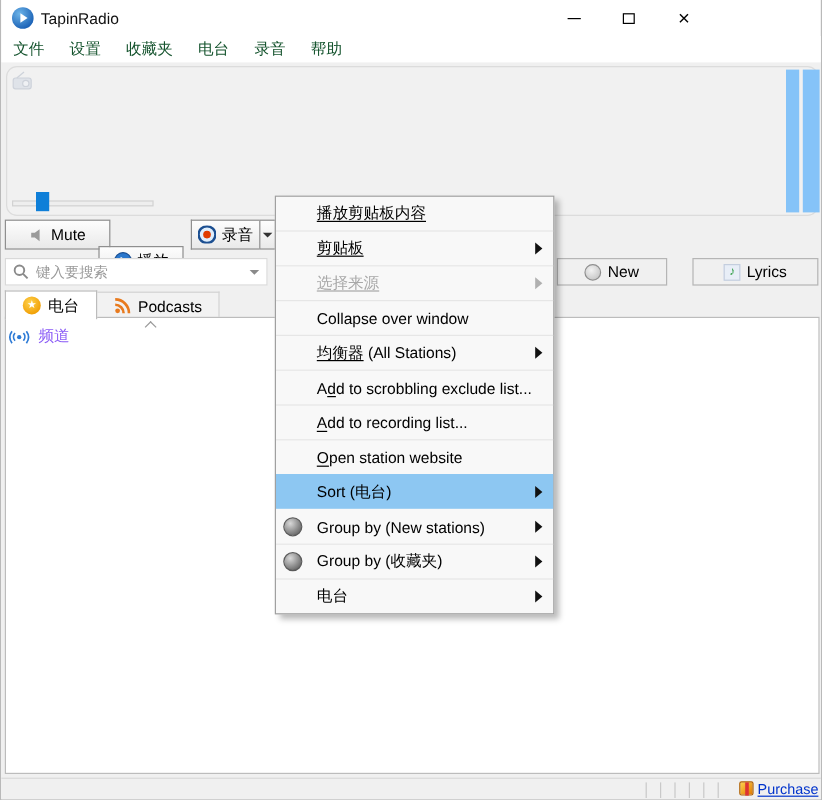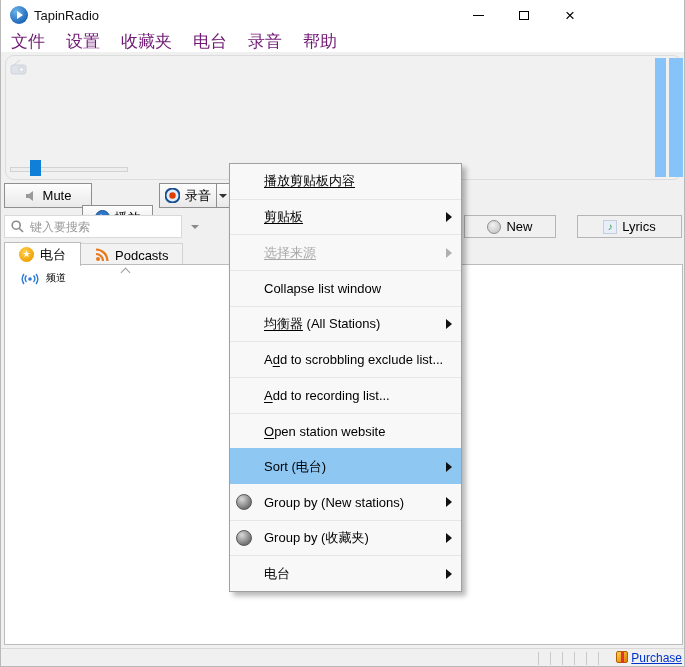--- a/index.html
+++ b/index.html
@@ -16,21 +16,21 @@
   .app-icon::after { content:""; position:absolute; left:7px; top:5px;
     border-left:6px solid #fff; border-top:4px solid transparent; border-bottom:4px solid transparent; }
   .title-text { position:absolute; left:33px; top:8px; font-size:13px; color:#111; }
   .win-btns { position:absolute; right:6px; top:0; height:30px; display:flex; }
   .win-btn { width:46px; height:30px; display:flex; align-items:center; justify-content:center; color:#000; }
   .glyph-min { width:11px; height:0; border-top:1px solid #000; }
   .glyph-max { width:10px; height:9px; border:1px solid #000; }
   .glyph-close { font-size:17px; line-height:1; }
   
   .menubar { position:absolute; left:0; top:30px; width:685px; height:22px; background:#fff; display:flex; align-items:center; padding-left:2px; }
-  .menubar .mitem { font-size:17px; color:#701a75; padding:2px 8px; margin-right:5px; }
+  .menubar .mitem { font-size:13px; color:#14532d; padding:2px 8px; margin-right:5px; }
   
   .content-bg { position:absolute; left:0; top:52px; width:685px; height:596px; background:#f0f0f0; }
   
   .player { position:absolute; left:4px; top:55px; width:677px; height:125px; background:#f1f1f1;
     border:1px solid #dcdcdc; border-radius:9px; }
   .ghost-radio { position:absolute; left:4px; top:3px; width:17px; height:17px; opacity:.5; }
   .meter-bar { position:absolute; top:2px; height:119px; background:#85c3f8; }
   .meter-bar.b1 { left:649px; width:11px; }
   .meter-bar.b2 { left:663px; width:14px; }
   .vol-track { position:absolute; left:4px; top:111px; width:118px; height:5px; background:#eeeeee; border:1px solid #d2d2d2; }
@@ -38,21 +38,21 @@
   
   .btn3d { position:absolute; top:183px; height:25px; display:flex; align-items:center; justify-content:center;
     gap:5px; font-size:13px; color:#000; border:1px solid #8f8f8f;
     background:linear-gradient(#fdfdfd,#e9e9e9); }
   .btn-mute { left:3px; width:88px; }
   .btn-play { left:81px; width:71px;margin-top:22px; }
   .btn-rec  { left:158px; width:57px; border-right:none; }
   .btn-rec-arrow { left:215px; width:14px; border-left:1px solid #8f8f8f; }
   .tri-down { width:0; height:0; border-left:4px solid transparent; border-right:4px solid transparent; border-top:4px solid #333; }
   
-  .search-box { position:absolute; left:3px; top:215px; width:178px; height:23px; background:#fff;
+  .search-box { position:absolute; left:3px; top:215px; width:219px; height:23px; background:#fff;
     border:1px solid #d9d9d9; display:flex; align-items:center; padding:0 6px; gap:6px; }
   .search-input { border:none; outline:none; flex:1; font-size:12px; color:#333; background:transparent;
     font-family:"Liberation Sans","DejaVu Sans",sans-serif; }
   .search-input::placeholder { color:#9a9a9a; }
   .flat-btn { position:absolute; top:215px; height:23px; background:#f0f0f0; border:1px solid #b5b5b5;
     display:flex; align-items:center; justify-content:center; gap:5px; font-size:13px; color:#000; }
   .btn-new { left:463px; width:92px; }
   .btn-lyrics { left:576px; width:105px; }
   .new-icon { width:14px; height:14px; border-radius:50%; border:1px solid #8e8e8e;
     background:radial-gradient(circle at 40% 35%, #f2f2f2, #bcbcbc); }
@@ -65,24 +65,24 @@
   .tab.inactive { background:#f2f2f2; border:1px solid #d2d2d2; border-left:none; border-bottom:none; margin-top:1px; }
   .star-badge { width:15px; height:15px; border-radius:50%;
     background:radial-gradient(circle at 40% 35%, #ffd24d, #ef9b00 80%);
     display:flex; align-items:center; justify-content:center; color:#fff; font-size:9px; line-height:1; }
   
   .list-area { position:absolute; left:3px; top:264px; width:679px; height:381px; background:#fff;
     border:1px solid #bcbcbc; }
   .scroll-caret { position:absolute; left:117px; top:2px; width:8px; height:8px; }
   .scroll-caret::before { content:""; position:absolute; left:0; top:2px; width:6px; height:6px;
     border-left:1px solid #9a9a9a; border-top:1px solid #9a9a9a; transform:rotate(45deg); }
-  .tree-row { position:absolute; left:16px; top:6px; display:flex; align-items:center; gap:7px;
-    font-size:10px; color:#000000; }
-  
-  .ctx-menu { position:absolute; left:228px; top:163px; width:233px; height:429px; background:#f8f8f8;
+  .tree-row { position:absolute; left:2px; top:6px; display:flex; align-items:center; gap:7px;
+    font-size:13px; color:#8b5cf6; }
+  
+  .ctx-menu { position:absolute; left:228px; top:163px; width:233px; height:349px; background:#f8f8f8;
     border:1px solid #a0a0a0; box-shadow:4px 4px 5px rgba(0,0,0,.28); z-index:10;
     display:flex; flex-direction:column; }
   .ctx-item { flex:1; position:relative; display:flex; align-items:center; padding-left:34px;
     font-size:13px; color:#000; border-top:1px solid #e6e6e6; }
   .ctx-item:first-child { border-top:none; }
   .ctx-item.disabled { color:#a8a8a8; }
   .ctx-item.highlighted { background:var(--menu-highlight,#8dc7f2); border-top-color:transparent; }
   .ctx-item.highlighted + .ctx-item { border-top-color:transparent; }
   .ctx-item .sub-arrow { position:absolute; right:9px; top:50%; margin-top:-5px; width:0; height:0;
     border-left:6px solid #111; border-top:5px solid transparent; border-bottom:5px solid transparent; }
@@ -234,21 +234,21 @@
     </div>
     <div class="ctx-item">
       <span><u>剪贴板</u></span>
       <span class="sub-arrow"></span>
     </div>
     <div class="ctx-item disabled">
       <span><u>选择来源</u></span>
       <span class="sub-arrow"></span>
     </div>
     <div class="ctx-item">
-      <span>Collapse list window</span>
+      <span>Collapse over window</span>
     </div>
     <div class="ctx-item">
       <span><u>均衡器</u> (All Stations)</span>
       <span class="sub-arrow"></span>
     </div>
     <div class="ctx-item">
       <span>A<u>d</u>d to scrobbling exclude list...</span>
     </div>
     <div class="ctx-item">
       <span><u>A</u>dd to recording list...</span>

